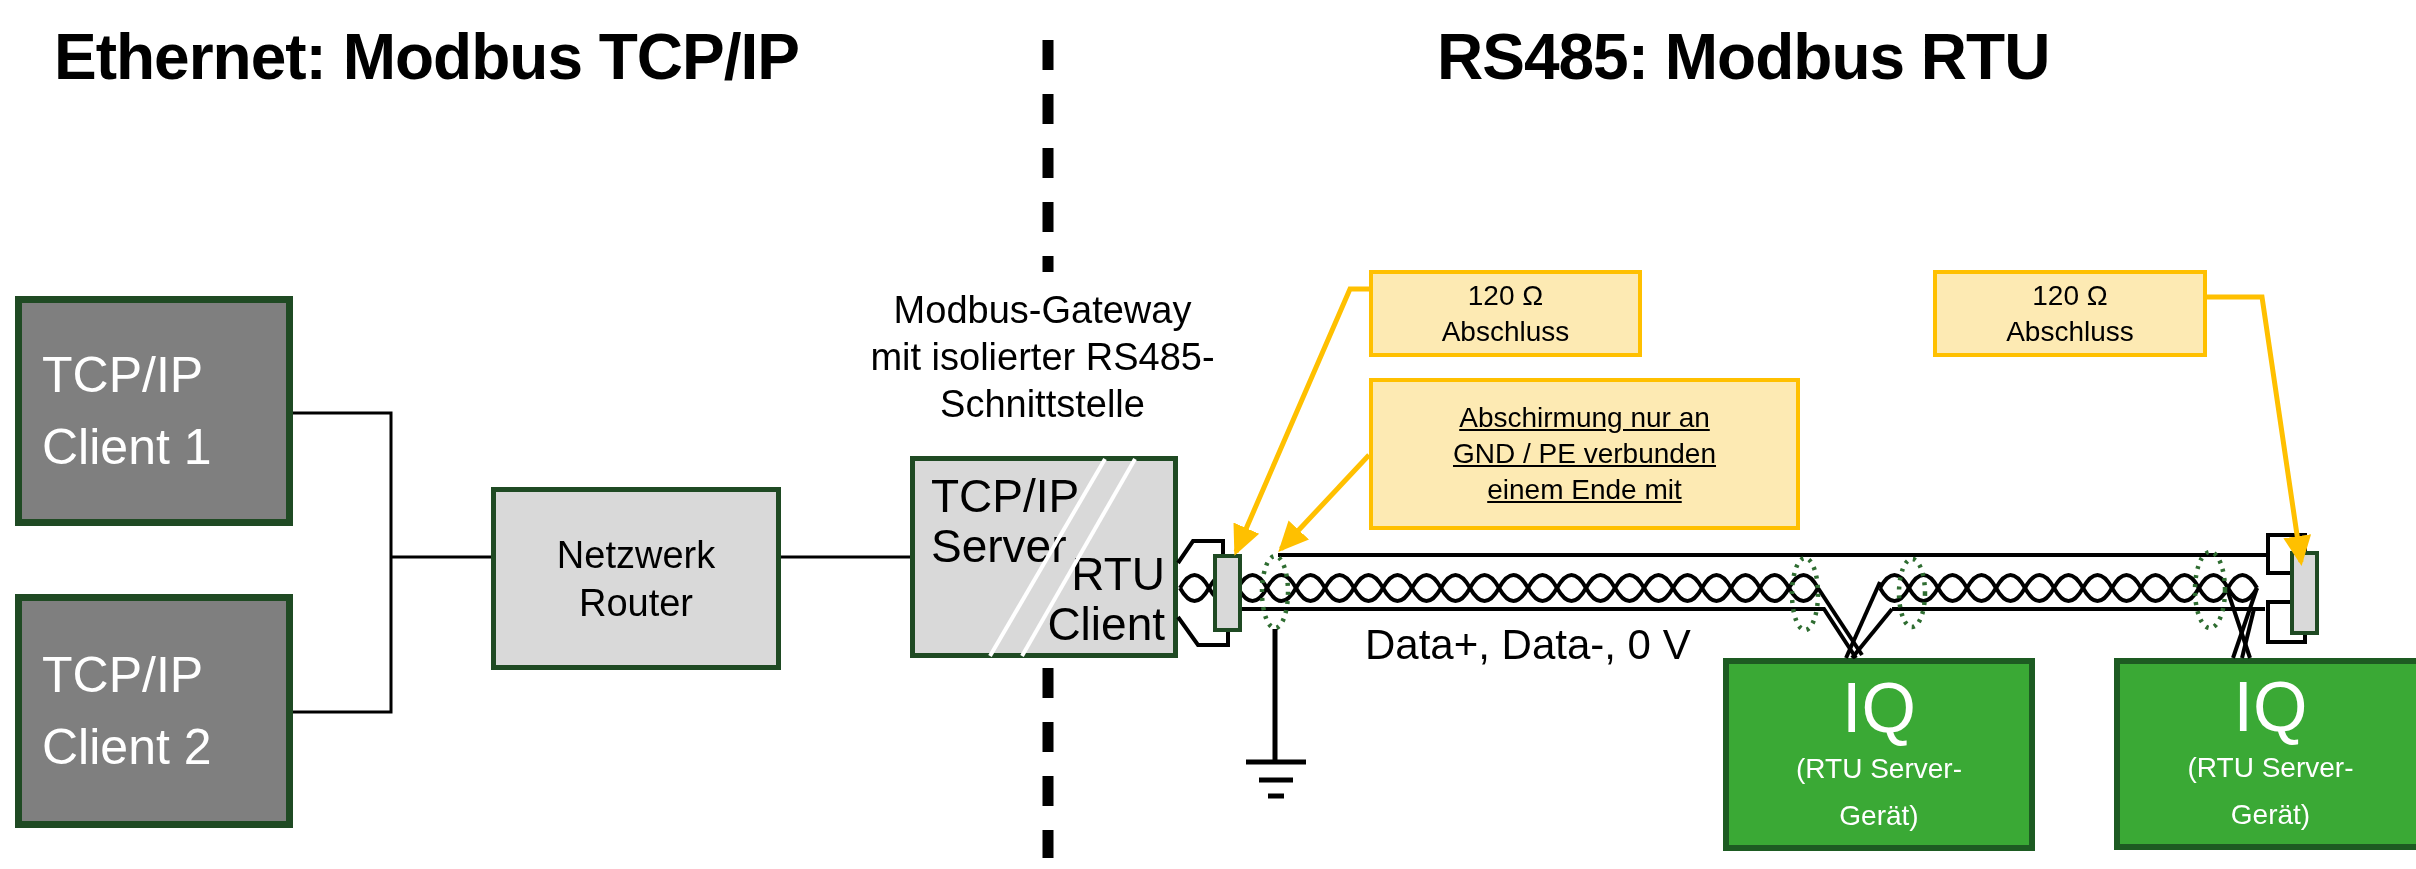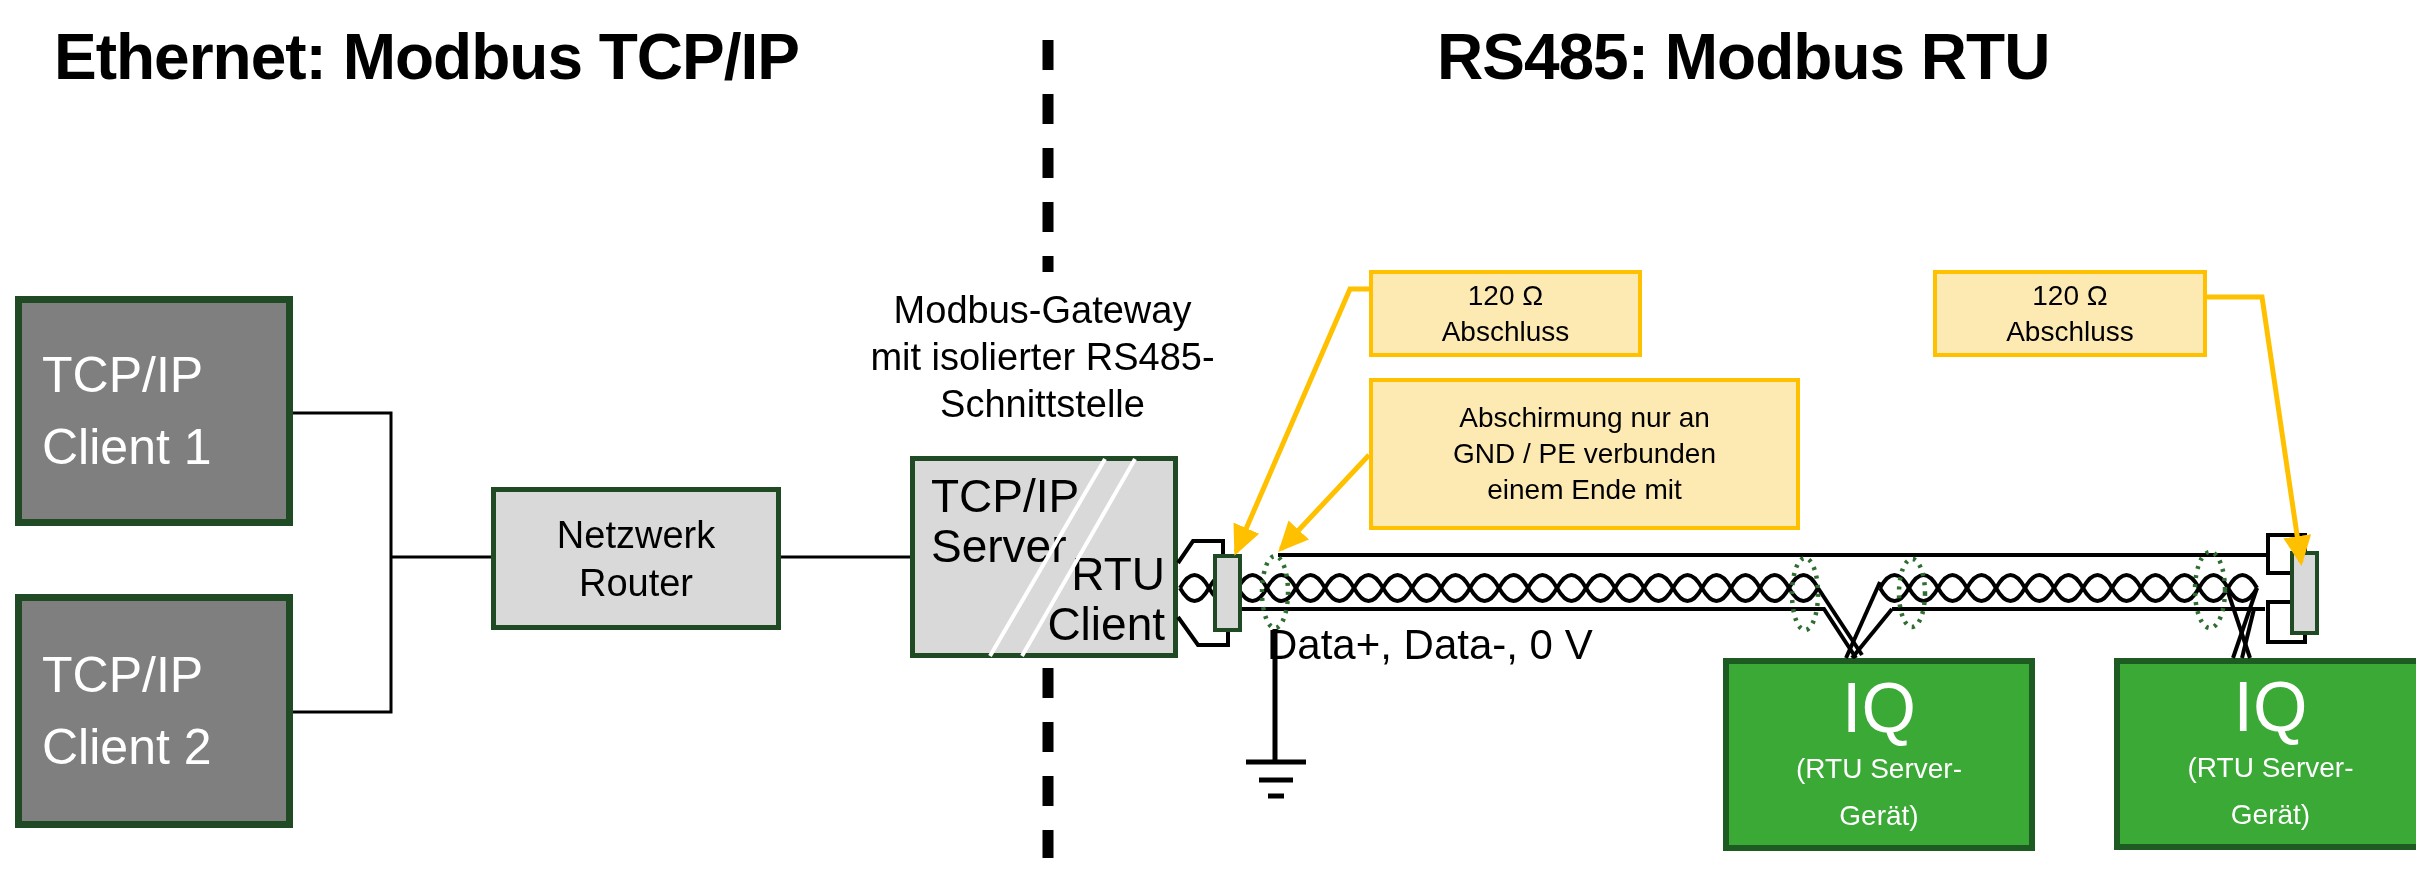--- a/index.html
+++ b/index.html
@@ -99,21 +99,21 @@
   <div class="abs client-box" style="left:15px; top:296px; width:278px; height:230px;">
     <span>TCP/IP</span>
     <span>Client 1</span>
   </div>
 
   <div class="abs client-box" style="left:15px; top:594px; width:278px; height:234px;">
     <span>TCP/IP</span>
     <span>Client 2</span>
   </div>
 
-  <div class="abs light-box router-box" style="left:491px; top:487px; width:290px; height:143px;">
+  <div class="abs light-box router-box" style="left:491px; top:487px; width:290px; height:183px;">
     <span>Netzwerk</span>
     <span>Router</span>
   </div>
 
   <div class="abs gw-caption" style="left:850px; top:287px;">
     <div>Modbus-Gateway</div>
     <div>mit isolierter RS485-</div>
     <div>Schnittstelle</div>
   </div>
 
@@ -126,32 +126,32 @@
       <div>RTU</div>
       <div>Client</div>
     </div>
   </div>
 
   <div class="abs callout" style="left:1369px; top:270px; width:273px; height:87px;">
     <span>120 Ω</span>
     <span>Abschluss</span>
   </div>
 
-  <div class="abs callout" style="left:1369px; top:378px; width:431px; height:152px;">
+  <div class="abs callout" style="left:1369px; top:378px; width:431px; height:152px;text-decoration:underline;">
     <span>Abschirmung nur an</span>
     <span>GND / PE verbunden</span>
     <span>einem Ende mit</span>
   </div>
 
   <div class="abs callout" style="left:1933px; top:270px; width:274px; height:87px;">
     <span>120 Ω</span>
     <span>Abschluss</span>
   </div>
 
-  <div class="abs bus-label" style="left:1267px; top:621px;">Data+, Data-, 0 V</div>
+  <div class="abs bus-label" style="left:1365px; top:621px;">Data+, Data-, 0 V</div>
 
   <div class="abs iq-box" style="left:1691px; top:658px; width:312px; height:193px;">
     <div class="iq-name">IQ</div>
     <div class="iq-sub">(RTU Server-</div>
     <div class="iq-sub">Gerät)</div>
   </div>
 
   <div class="abs iq-box" style="left:2082px; top:658px; width:313px; height:192px;">
     <div class="iq-name">IQ</div>
     <div class="iq-sub">(RTU Server-</div>

